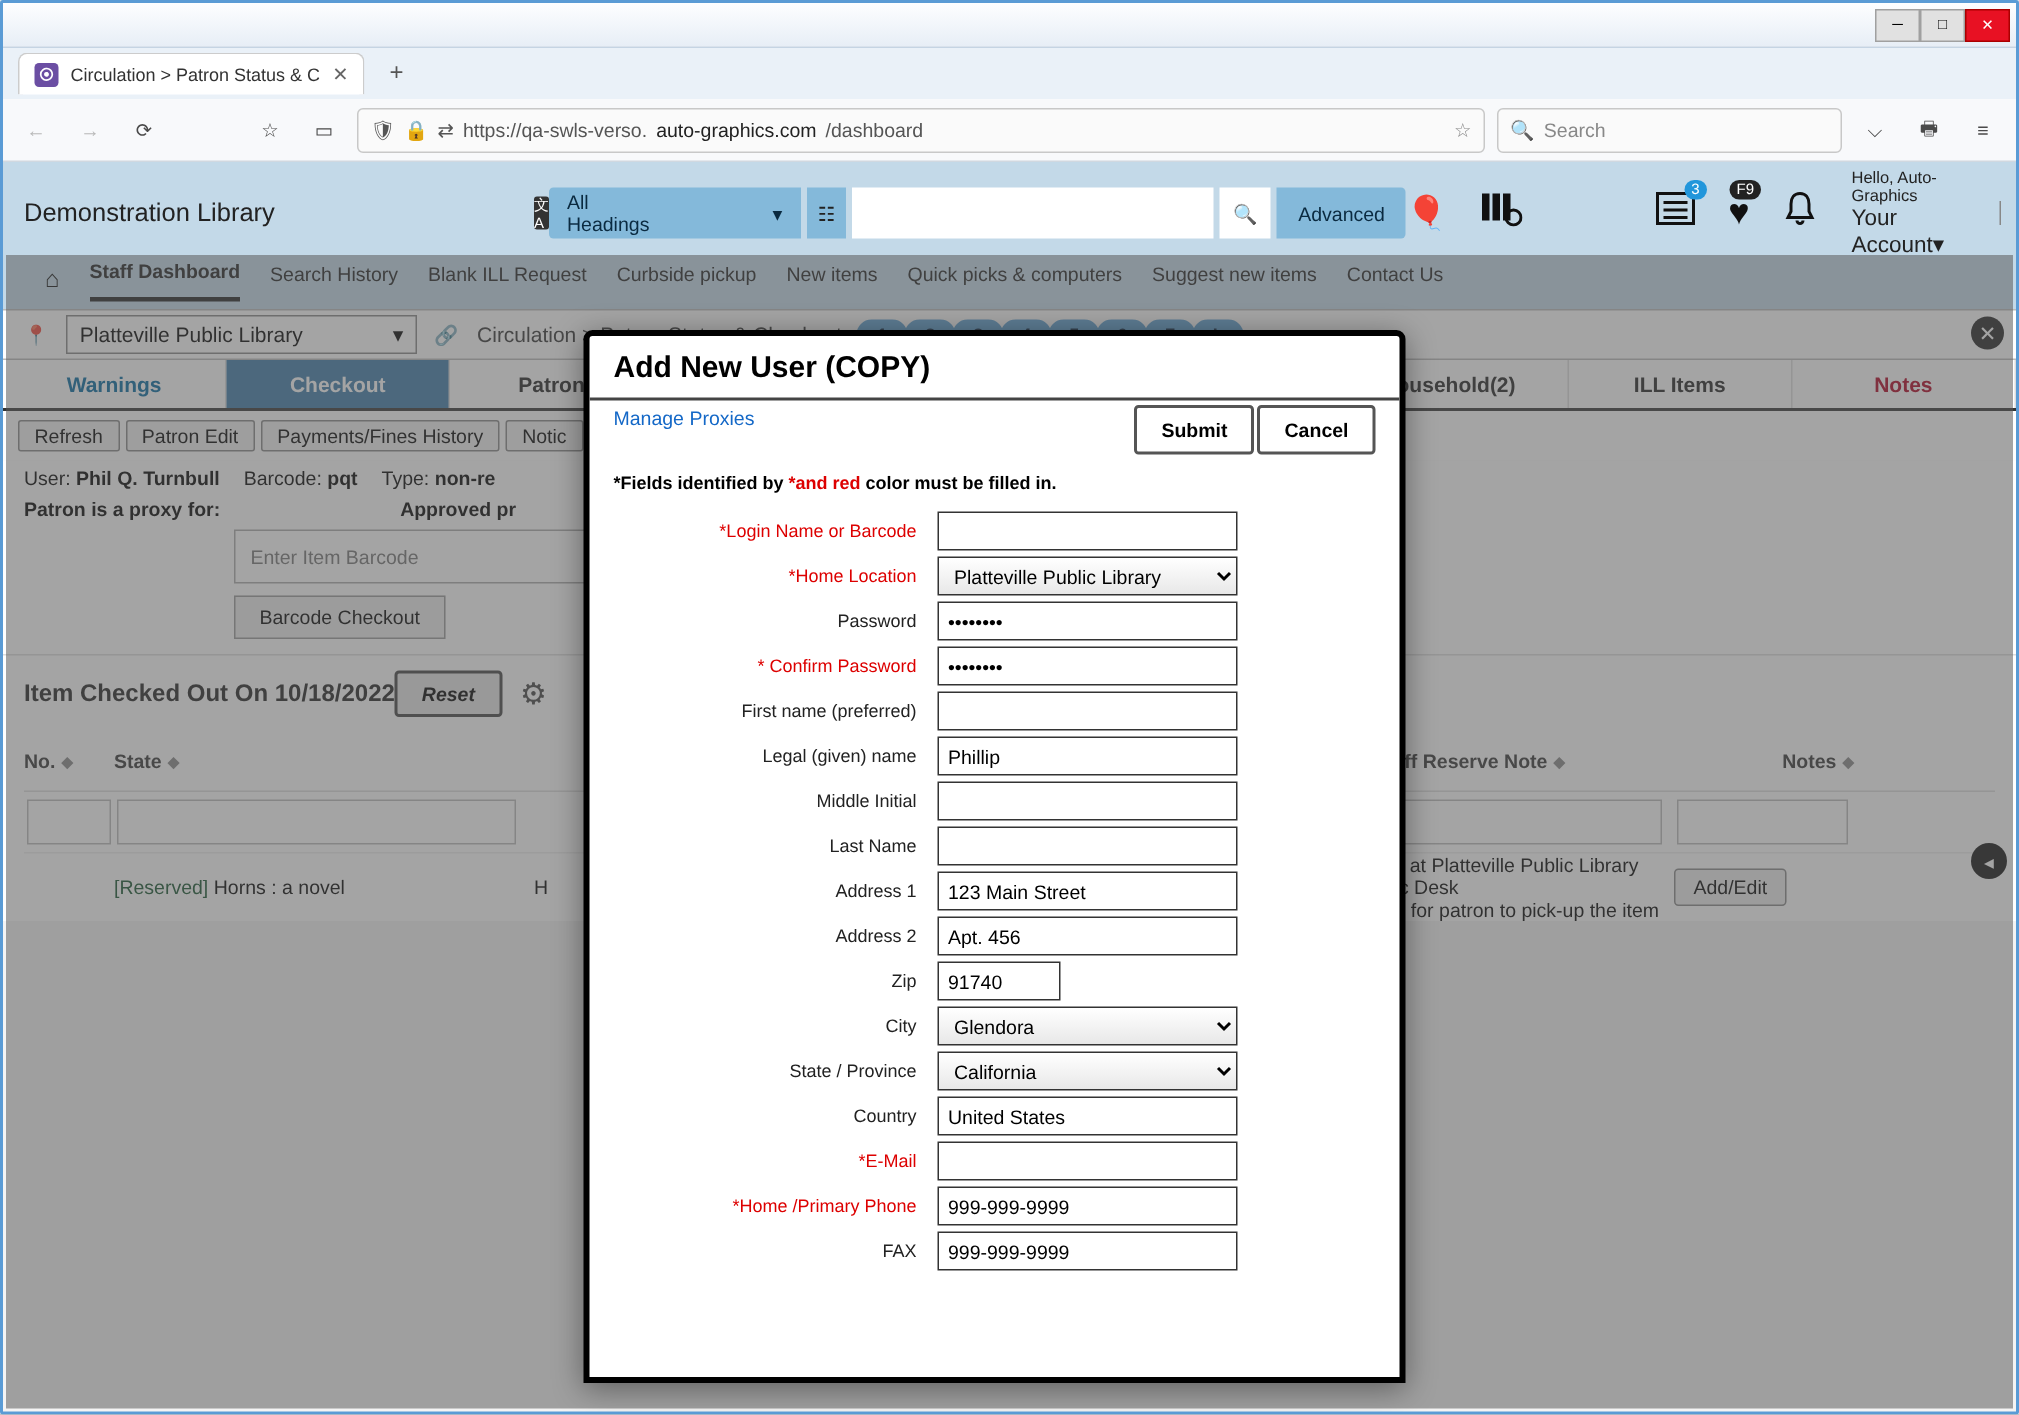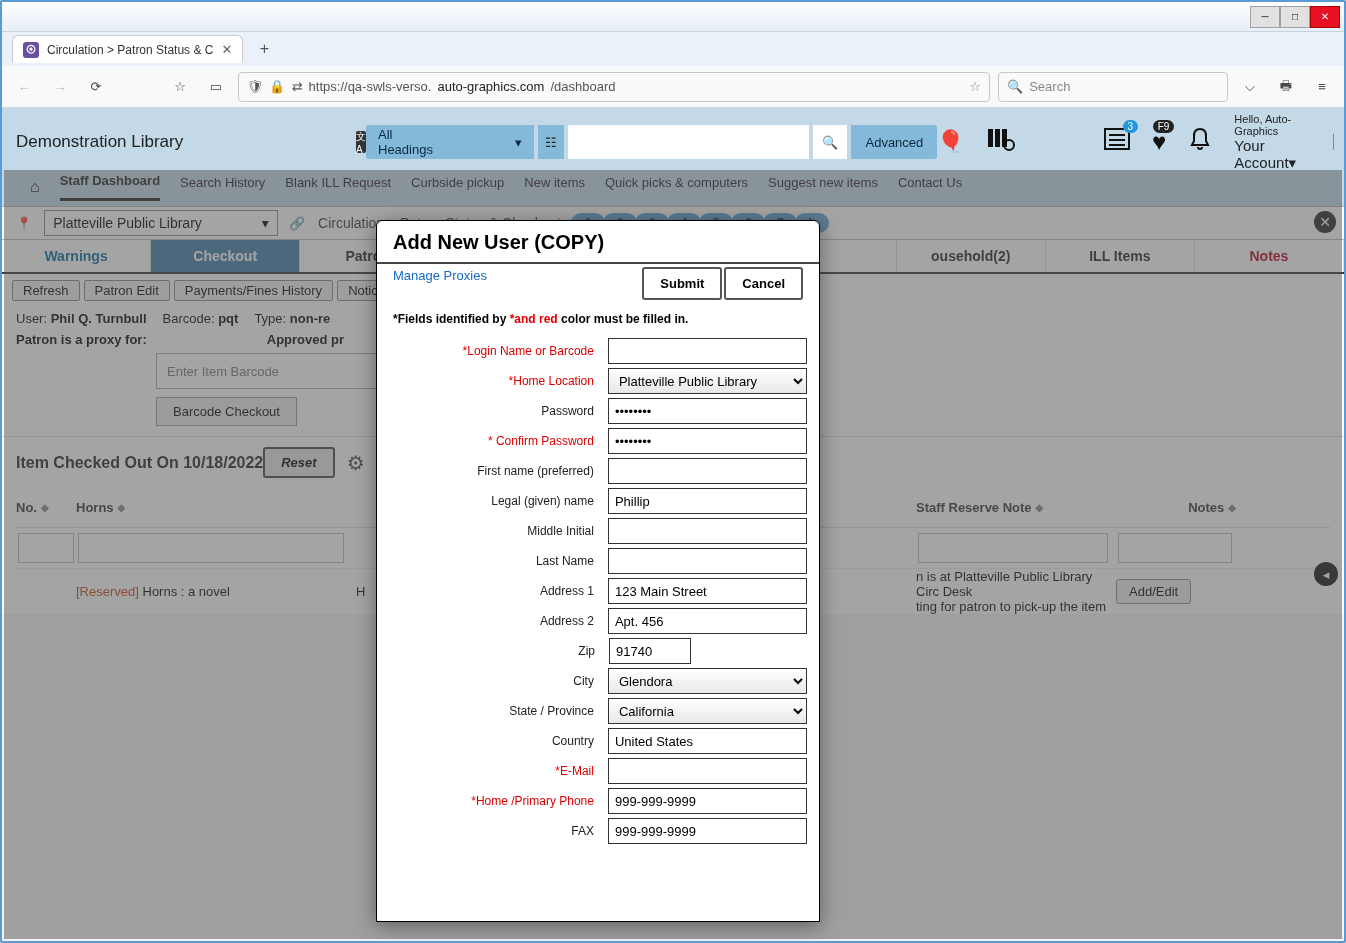--- a/index.html
+++ b/index.html
@@ -308,21 +308,21 @@
     align-items: center;
     min-height: 40px;
   }
   .thead { border-bottom: 1px solid #ddd; font-weight: bold; color: #333; }
   .thead div, .frow div { display: flex; align-items: center; }
   .sorticon { color: #888; font-size: 10px; margin-left: 4px; }
   .frow input {
     height: 30px; border: 1px solid #bbb; margin: 4px 2px; width: 95%;
   }
   .trow { border-top: 1px solid #eee; }
-  .reserved { color: #c2410c; }
+  .reserved { color: #14532d; }
   .addedit {
     border: 1px solid #888; background: #eee; padding: 4px 12px; border-radius: 3px;
   }
   .sidechev {
     position: absolute;
     right: 6px;
     top: 560px;
     width: 24px; height: 24px;
     background: #111; color: #fff;
     border-radius: 50%;
@@ -332,27 +332,27 @@
   .dim {
     position: absolute;
     left: 2px; right: 2px; bottom: 2px;
     top: 168px;
     background: rgba(90,90,90,0.55);
     z-index: 50;
   }
   
   .modal {
     position: absolute;
-    left: 374px;
+    left: 387px;
     top: 218px;
-    width: 444px;
+    width: 548px;
     height: 702px;
     background: #fff;
     z-index: 100;
-    border: 1px solid #000000;
+    border: 4px solid #000000;
     border-radius: 6px 6px 0 0;
     box-shadow: 0 4px 20px rgba(0,0,0,0.4);
     overflow-y: auto;
   }
   .mtitle {
     font-size: 20px; font-weight: bold;
     padding: 10px 16px 8px 16px;
     border-bottom: 2px solid #444;
   }
   .mlink { color: #1468c7; padding: 4px 16px; font-size: 13px; display: block; }
@@ -561,21 +561,21 @@
     </span>
   </div>
 
   <div class="table">
     <div class="thead">
       <div>
           <span>No.</span>
           <span class="sorticon">◆</span>
         </div>
       <div>
-          <span>Horns</span>
+          <span>State</span>
           <span class="sorticon">◆</span>
         </div>
       <div></div>
       <div></div>
       <div>
           <span>Staff Reserve Note</span>
           <span class="sorticon">◆</span>
         </div>
       <div style="justify-content:flex-end">
           <span>Notes</span>

